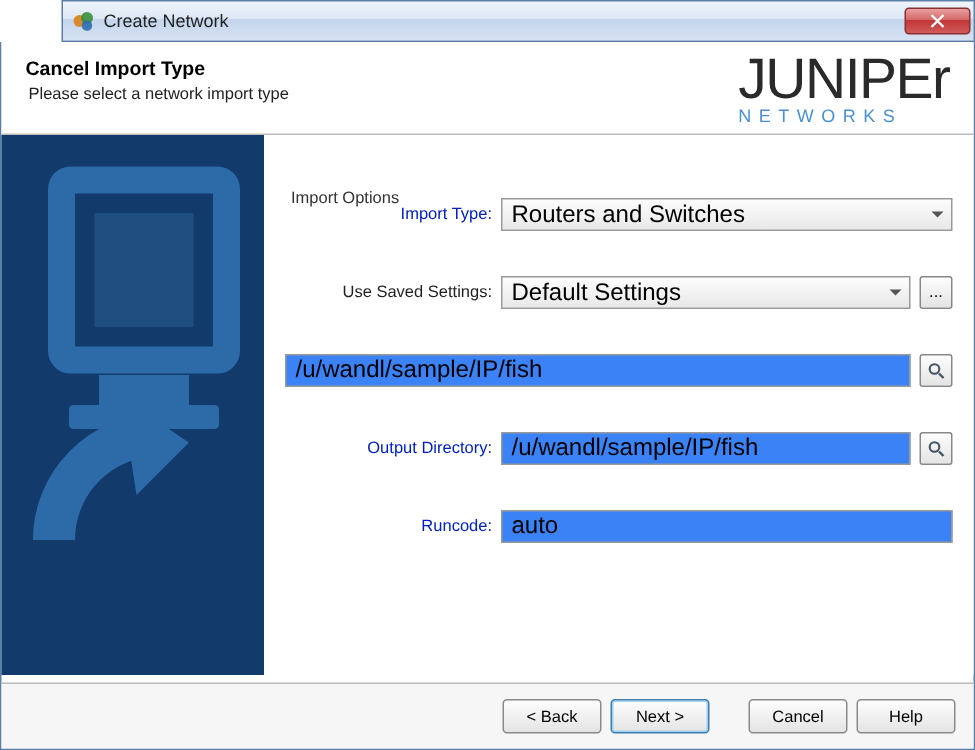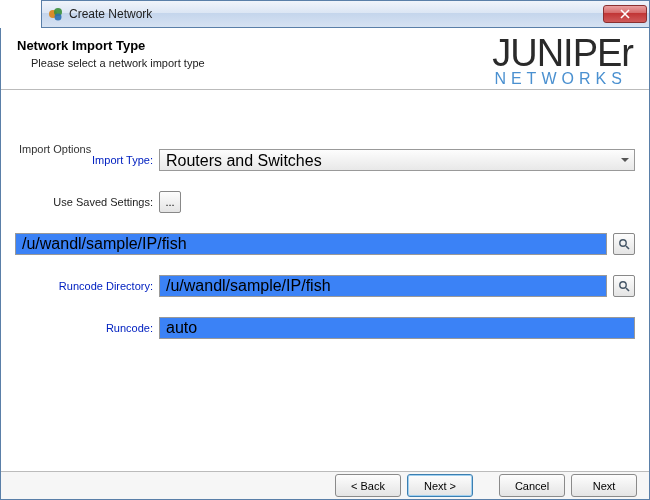--- a/index.html
+++ b/index.html
@@ -62,46 +62,45 @@
 }
 .header-text h1 {
   font-size: 13px;
   font-weight: bold;
   color: #000;
   margin-bottom: 4px;
 }
 .header-text p {
   font-size: 11px;
   color: #222;
-  margin-left: 14px;
+  margin-left: 2px;
 }
 .logo {
   text-align: right;
   margin-top: -2px;
 }
 .logo-main {
   font-family: Arial, sans-serif;
   font-size: 38px;
   letter-spacing: -1px;
   color: #2a2a2a;
   font-weight: 300;
   line-height: 0.9;
 }
 .logo-sub {
-  font-size: 16px;
+  font-size: 12px;
   letter-spacing: 5px;
   color: #4a90d0;
-  text-align: center;
+  text-align: left;
   margin-right: 4px;
 }
 
 .main {
   display: flex;
   height: 360px;
-  flex-direction: column;
 }
 .sidebar-graphic {
   width: 175px;
   background: #123a6b;
   position: relative;
   overflow: hidden;
 }
 .sidebar-graphic svg {
   position: absolute;
   top: 20px;
@@ -122,24 +121,24 @@
   color: #333;
   position: absolute;
   top: -6px;
   left: 2px;
   background: #fff;
   padding: 0 2px;
 }
 .form-row {
   display: flex;
   align-items: center;
-  margin-top: 20px;
+  margin-top: 30px;
   gap: 6px;
 }
-.form-row:first-of-type { margin-top: 29px; }
+.form-row:first-of-type { margin-top: 12px; }
 .form-label {
   width: 138px;
   text-align: right;
   color: #0020c0;
   font-size: 11px;
 }
 .form-label.black { color: #222; }
 .form-select, .form-input {
   flex: 1;
   height: 22px;
@@ -184,21 +183,21 @@
   justify-content: center;
   cursor: pointer;
   font-size: 11px;
 }
 
 .footer {
   position: absolute;
   bottom: 0;
   left: 0;
   right: 0;
-  height: 28px;
+  height: 44px;
   border-top: 1px solid #bbb;
   background: #f6f6f6;
   display: flex;
   justify-content: flex-end;
   align-items: center;
   padding: 0 12px;
   gap: 6px;
 }
 .footer button {
   min-width: 66px;
@@ -234,21 +233,21 @@
     <svg viewBox="0 0 10 10">
         <path d="M1 1 L9 9 M9 1 L1 9" stroke="#fff" stroke-width="1.6"></path>
       </svg>
   </div>
 </div>
 
 <div class="window-body">
 
   <div class="header">
     <div class="header-text">
-      <h1>Network Import Type</h1>
+      <h1>Cancel Import Type</h1>
       <p>Please select a network import type</p>
     </div>
     <div class="logo">
       <div class="logo-main">JUNIPEr</div>
       <div class="logo-sub">NETWORKS</div>
     </div>
   </div>
 
   <div class="main">
     <div class="sidebar-graphic">
@@ -270,37 +269,42 @@
           <label class="form-label">Import Type:</label>
           <div class="select-wrap">
             <select class="form-select">
               <option>Routers and Switches</option>
             </select>
           </div>
         </div>
 
         <div class="form-row">
           <label class="form-label black">Use Saved Settings:</label>
+          <div class="select-wrap">
+            <select class="form-select">
+              <option>Default Settings</option>
+            </select>
+          </div>
           <button class="icon-btn">
             <span>...</span>
           </button>
         </div>
 
         <div class="form-row">
           <input class="form-input" type="text" value="/u/wandl/sample/IP/fish" style="">
           <button class="icon-btn">
             <svg width="12" height="12" viewBox="0 0 12 12">
                 <circle cx="5" cy="5" r="3.2" fill="none" stroke="#456" stroke-width="1.4"></circle>
                 <line x1="8" y1="8" x2="11" y2="11" stroke="#456" stroke-width="1.6"></line>
               </svg>
           </button>
         </div>
 
         <div class="form-row">
-          <label class="form-label">Runcode Directory:</label>
+          <label class="form-label">Output Directory:</label>
           <input class="form-input" type="text" value="/u/wandl/sample/IP/fish" style="">
           <button class="icon-btn">
             <svg width="12" height="12" viewBox="0 0 12 12">
                 <circle cx="5" cy="5" r="3.2" fill="none" stroke="#456" stroke-width="1.4"></circle>
                 <line x1="8" y1="8" x2="11" y2="11" stroke="#456" stroke-width="1.6"></line>
               </svg>
           </button>
         </div>
 
         <div class="form-row">
@@ -310,16 +314,16 @@
 
       </div>
     </div>
   </div>
 
   <div class="footer">
     <button>&lt; Back</button>
     <button class="primary">Next &gt;</button>
     <span class="footer-gap"></span>
     <button>Cancel</button>
-    <button>Next</button>
+    <button>Help</button>
   </div>
 
 </div>
 
 </body></html>

